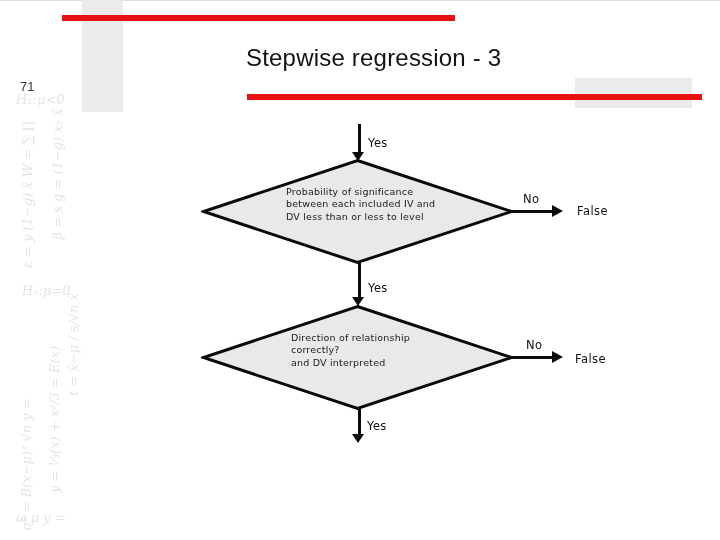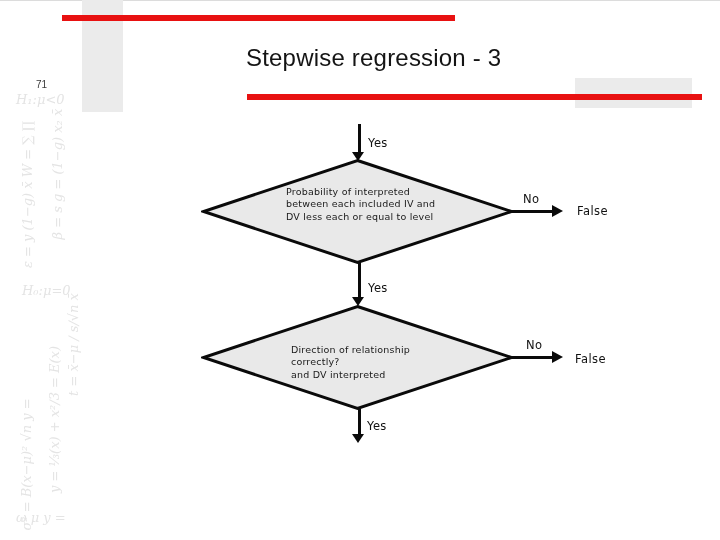--- a/index.html
+++ b/index.html
@@ -7,21 +7,21 @@
          font-family:"Liberation Sans",sans-serif;}
 
   
   .hairline{position:absolute;left:0;top:0;width:720px;height:1px;background:#dcdcdc;}
   .vbar{position:absolute;left:82px;top:0;width:41px;height:112px;background:var(--panel-gray,#ebebeb);}
   .redline-top{position:absolute;left:62px;top:15px;width:393px;height:6px;background:var(--accent-red,#e81111);z-index:2;}
   .gray-rect-right{position:absolute;left:575px;top:78px;width:117px;height:30px;background:var(--panel-gray,#ebebeb);z-index:1;}
   .redline-title{position:absolute;left:247px;top:94px;width:455px;height:6px;background:var(--accent-red,#e81111);z-index:2;}
   .title{position:absolute;left:246px;top:44px;font-size:24px;line-height:28px;color:#141414;
          letter-spacing:0.2px;white-space:nowrap;}
-  .slide-number{position:absolute;left:36px;top:79px;font-size:10px;color:#3a3a3a;}
+  .slide-number{position:absolute;left:20px;top:79px;font-size:13px;color:#3a3a3a;}
 
   
   .wm{position:absolute;color:#e4e4e4;font-family:"DejaVu Serif",serif;font-style:italic;
       font-size:13px;white-space:nowrap;z-index:0;}
   .wm.rot{transform:rotate(-90deg);transform-origin:center center;text-align:center;}
   .wm1{left:16px;top:92px;}
   .wm2{left:-8px;top:167px;width:130px;}
   .wm3{left:-53px;top:187px;width:160px;}
   .wm4{left:22px;top:283px;}
   .wm5{left:13px;top:337px;width:120px;}
@@ -39,21 +39,21 @@
   .arrow-right{position:absolute;width:0;height:0;border-top:6px solid transparent;
       border-bottom:6px solid transparent;border-left:11px solid #0a0a0a;}
   .fc-label{position:absolute;font-size:11.5px;letter-spacing:0.4px;color:#111;white-space:nowrap;}
   .diamond{position:absolute;width:313px;height:107px;}
   .diamond polygon{fill:var(--diamond-fill,#e9e9e9);stroke:#0a0a0a;stroke-width:3;}
   .d1{left:201px;top:158px;}
   .d2{left:201px;top:304px;}
   .d-text{position:absolute;font-size:9.5px;line-height:12.4px;letter-spacing:0.2px;color:#1a1a1a;}
   .d-text span{display:block;white-space:nowrap;}
   .d1-text{left:286px;top:186px;width:165px;}
-  .d2-text{left:291px;top:344px;width:150px;}
+  .d2-text{left:291px;top:332px;width:150px;}
 
   .yes1{left:368px;top:136px;} .no1{left:523px;top:192px;} .false1{left:577px;top:204px;}
   .yes2{left:368px;top:281px;} .no2{left:526px;top:338px;} .false2{left:575px;top:352px;}
   .yes3{left:367px;top:419px;}
 </style>
 </head>
 <body>
 
 <div class="slide">
 
@@ -77,23 +77,23 @@
   <div class="fc">
 
     <div class="fc-vline" style="left:358px;top:124px;height:30px;"></div>
     <div class="arrow-down" style="left:352px;top:152px;"></div>
     <div class="fc-label yes1">Yes</div>
 
     <svg class="diamond d1" viewBox="0 0 313 107">
       <polygon points="156.5,2.5 310.5,53.5 156.5,104.5 2.5,53.5"></polygon>
     </svg>
     <div class="d-text d1-text">
-      <span>Probability of interpreted</span>
+      <span>Probability of significance</span>
       <span>between each included IV and</span>
-      <span>DV less each or equal to level</span>
+      <span>DV less than or less to level</span>
     </div>
 
     <div class="fc-label no1">No</div>
     <div class="fc-hline" style="left:512px;top:210px;width:42px;"></div>
     <div class="arrow-right" style="left:552px;top:205px;"></div>
     <div class="fc-label false1">False</div>
 
     <div class="fc-vline" style="left:358px;top:263px;height:36px;"></div>
     <div class="arrow-down" style="left:352px;top:297px;"></div>
     <div class="fc-label yes2">Yes</div>

